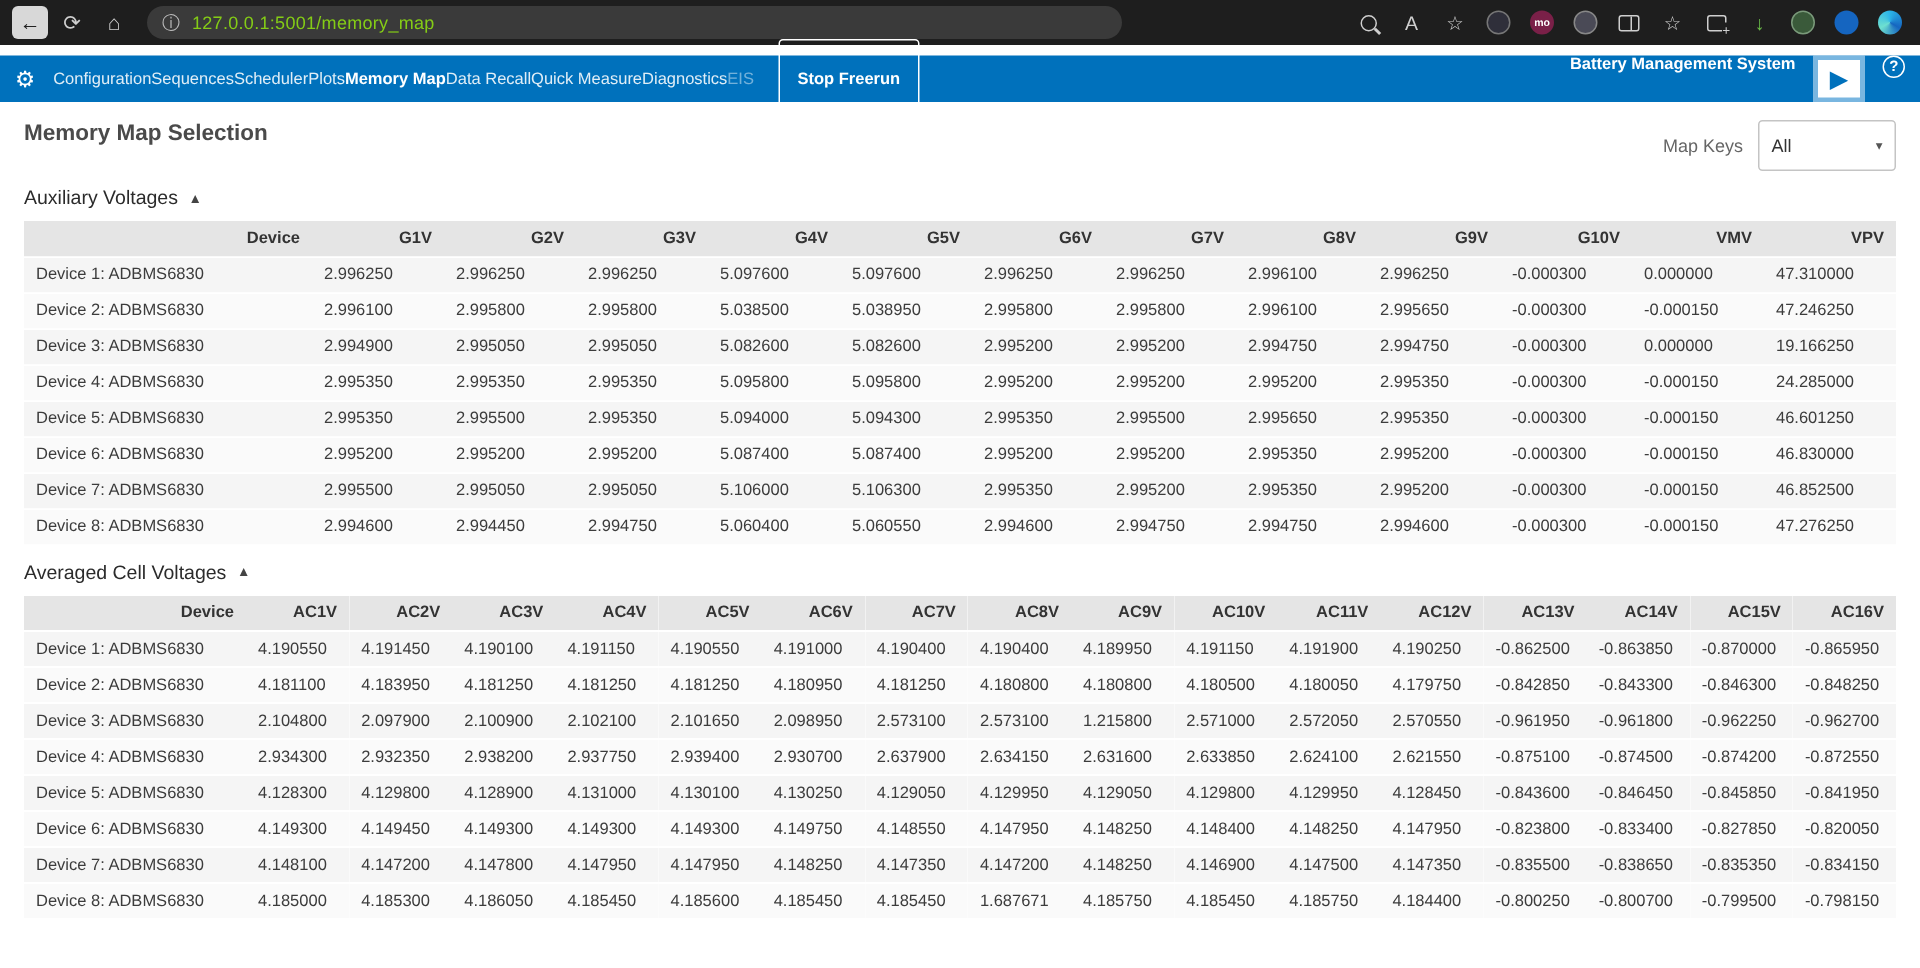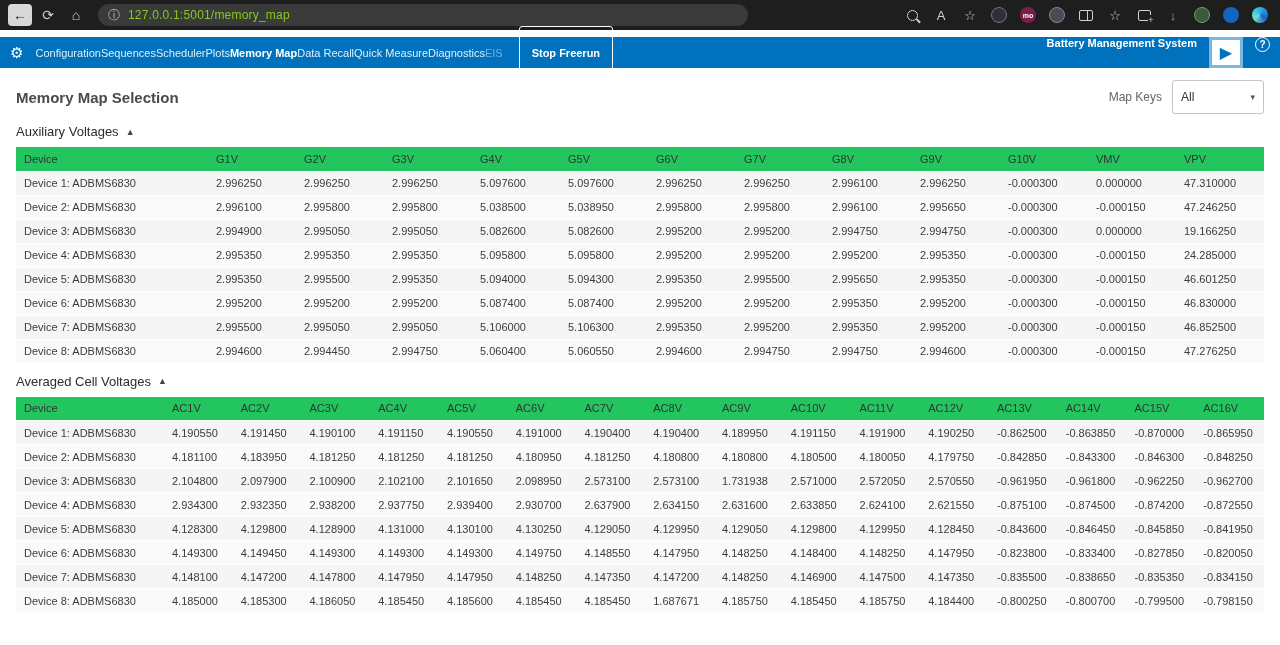--- a/index.html
+++ b/index.html
@@ -45,37 +45,37 @@
   .nav-right { margin-left:auto; display:flex; align-items:flex-start; gap:12px; height:100%; }
   .brand { color:#ffffff; font-size:11px; font-weight:bold; white-space:nowrap; }
   .play-btn { width:34px; height:31px; background:#ffffff; display:flex; align-items:center;
               justify-content:center; color:#0071bc; font-size:16px; cursor:pointer; border:3px solid #79b6e0; }
   .help-btn { width:15px; height:15px; border:1.5px solid #ffffff; border-radius:50%; color:#ffffff;
               font-size:10px; font-weight:bold; display:flex; align-items:center; justify-content:center;
               margin-right:10px; cursor:pointer; }
 
   
   .content { padding:12px 16px 0 16px; }
-  .page-head { display:flex; align-items:center; justify-content:space-between; margin-bottom:6px; }
+  .page-head { display:flex; align-items:flex-start; justify-content:space-between; margin-bottom:6px; }
   .page-title { font-size:15px; font-weight:bold; color:#4a4a4a; }
   .mapkeys { display:flex; align-items:center; gap:10px; }
   .mapkeys-label { font-size:12px; color:#666; }
   .select { width:92px; height:34px; border:1px solid #c4c4c4; border-radius:3px; background:#fff;
             display:flex; align-items:center; justify-content:space-between; padding:0 8px;
             font-size:12px; color:#333; cursor:pointer; }
   .select .caret { font-size:9px; color:#555; }
 
   .section-title { display:flex; align-items:center; gap:7px; font-size:13px; color:#2b2b2b;
                    margin:10px 0 8px 0; cursor:pointer; width:max-content; }
   .tri { font-size:9px; color:#444; }
 
   table { width:100%; border-collapse:collapse; table-layout:fixed; }
   th, td { text-align:left; font-size:11px; padding:0 8px; height:24px; color:#3c3c3c;
            overflow:hidden; white-space:nowrap; border-bottom:1px solid #ffffff; }
-  thead th { background:#22c55e; font-weight:normal; color:#333; }
+  thead th { background:#e5e5e5; font-weight:bold; color:#333;text-align:right; }
   tbody tr:nth-child(odd)  { background:#f5f5f5; }
   tbody tr:nth-child(even) { background:#fafafa; }
   table.aux th:first-child, table.aux td:first-child { width:192px; }
   table.acv th:first-child, table.acv td:first-child { width:148px; }
 </style>
 </head>
 <body>
 
 <div class="chrome">
   <div class="chrome-btn back-btn">←</div>
@@ -372,21 +372,21 @@
         <tr>
           <td>Device 3: ADBMS6830</td>
           <td>2.104800</td>
           <td>2.097900</td>
           <td>2.100900</td>
           <td>2.102100</td>
           <td>2.101650</td>
           <td>2.098950</td>
           <td>2.573100</td>
           <td>2.573100</td>
-          <td>1.731938</td>
+          <td>1.215800</td>
           <td>2.571000</td>
           <td>2.572050</td>
           <td>2.570550</td>
           <td>-0.961950</td>
           <td>-0.961800</td>
           <td>-0.962250</td>
           <td>-0.962700</td>
         </tr>
         <tr>
           <td>Device 4: ADBMS6830</td>

